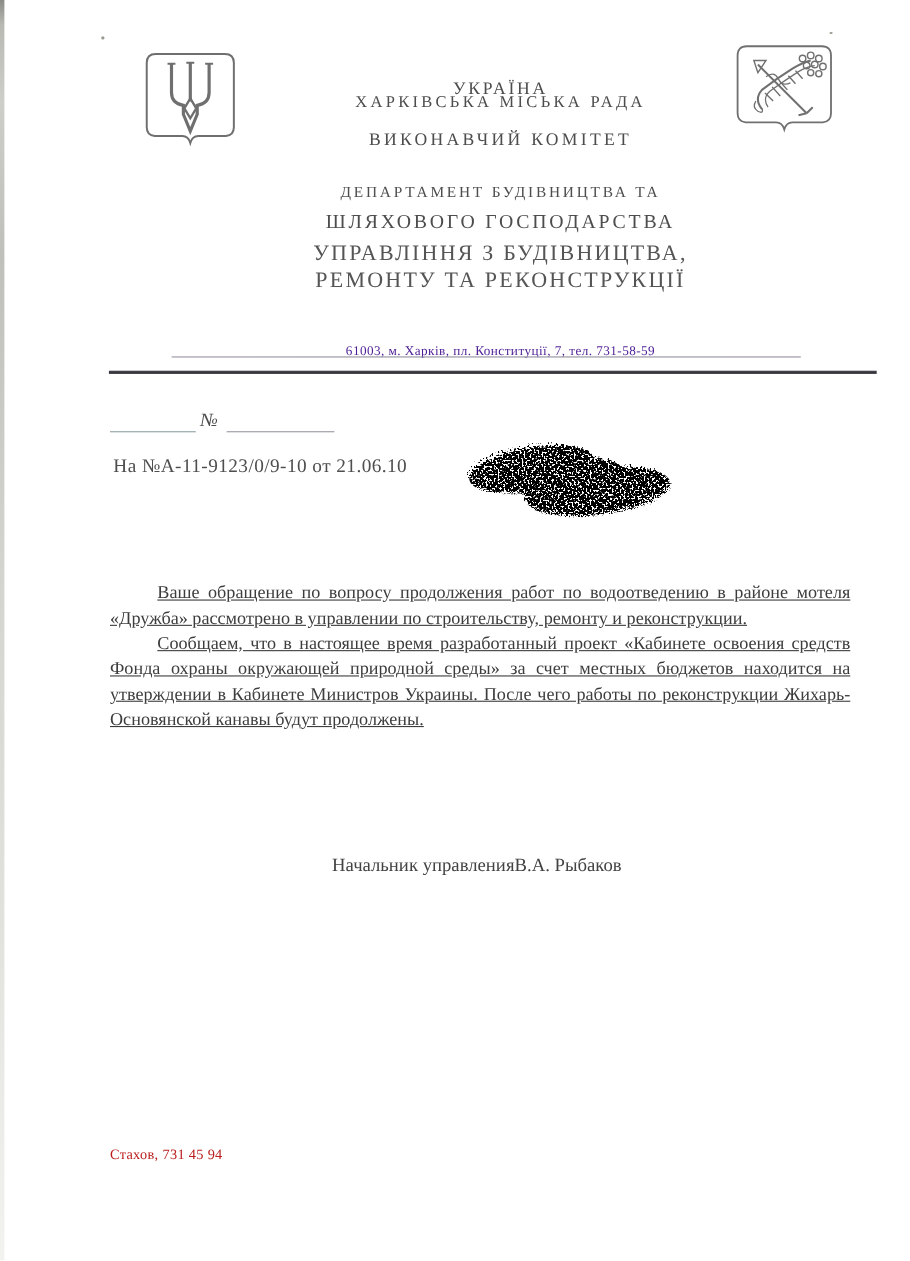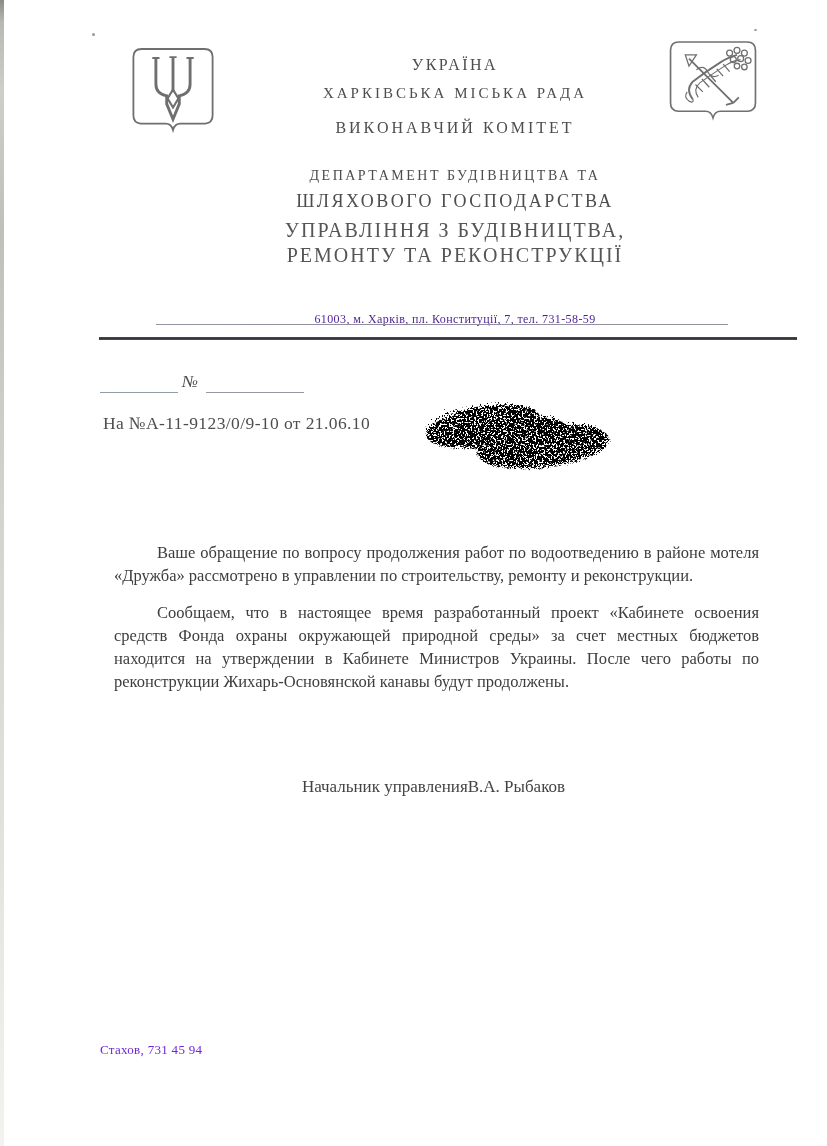--- a/index.html
+++ b/index.html
@@ -16,21 +16,21 @@
     position:absolute;left:0;top:0;width:4px;height:1146px;
     background:linear-gradient(180deg,#6f6f68 0%,#a8a8a0 2%,#c2c2bc 8%,#b0b0aa 20%,#c9c9c3 45%,#dcdcd6 75%,#efefec 100%);
     opacity:.8;
   }
   .emblem{position:absolute;}
   .emblem svg{display:block;}
   .hdr{
     position:absolute;left:185px;width:540px;text-align:center;
     color:#4d4d4d;
   }
-  .hdr-country{top:56px;font-size:16px;letter-spacing:2.5px;}
+  .hdr-country{top:72px;font-size:16px;letter-spacing:2.5px;}
   .hdr-council1{top:85px;font-size:15px;letter-spacing:3px;}
   .hdr-council2{top:105px;font-size:15px;letter-spacing:3px;}
   .hdr-committee{top:119px;font-size:16px;letter-spacing:3px;}
   .hdr-dept1{top:168px;font-size:14px;letter-spacing:2.5px;font-family:Liberation Serif, serif;}
   .hdr-dept2{top:191px;font-size:18px;letter-spacing:2.5px;}
   .hdr-office1{top:219px;font-size:20px;letter-spacing:2px;color:#555;}
   .hdr-office2{top:244px;font-size:20px;letter-spacing:2px;color:#555;}
   .hdr-address{top:280px;font-size:12px;letter-spacing:.4px;color:#4c1d95;margin-top:32px;}
   .rule-thin{
     position:absolute;left:156px;top:324px;width:572px;height:1px;
@@ -47,29 +47,29 @@
   .reply-line{
     position:absolute;left:103px;top:413px;
     font-size:17.5px;color:#4e4e4e;letter-spacing:.4px;
   }
   .redaction{position:absolute;left:422px;top:402px;width:192px;height:74px;}
   .body-text{
     position:absolute;left:100px;top:527px;width:673px;
     font-size:16.5px;line-height:23px;color:#3d3d3d;
     text-align:justify;
   }
-  .body-text p{margin:14px;text-indent:43px;}
+  .body-text p{margin:0;text-indent:43px;text-decoration:underline;}
   .sig-row{
     position:absolute;left:100px;top:777px;width:667px;
     display:flex;justify-content:center;align-items:baseline;
     font-size:17px;color:#434343;
   }
   .footer-exec{
     position:absolute;left:100px;top:1042px;
-    font-size:13px;color:#6d28d9;letter-spacing:.3px;
+    font-size:13px;color:#b91c1c;letter-spacing:.3px;
   }
   .speck{position:absolute;border-radius:50%;background:#9a9a92;}
 </style>
 </head>
 <body>
 
 <div class="page">
 
   <div class="scan-edge"></div>
   <div class="speck" style="left:92px;top:33px;width:3px;height:3px;"></div>

